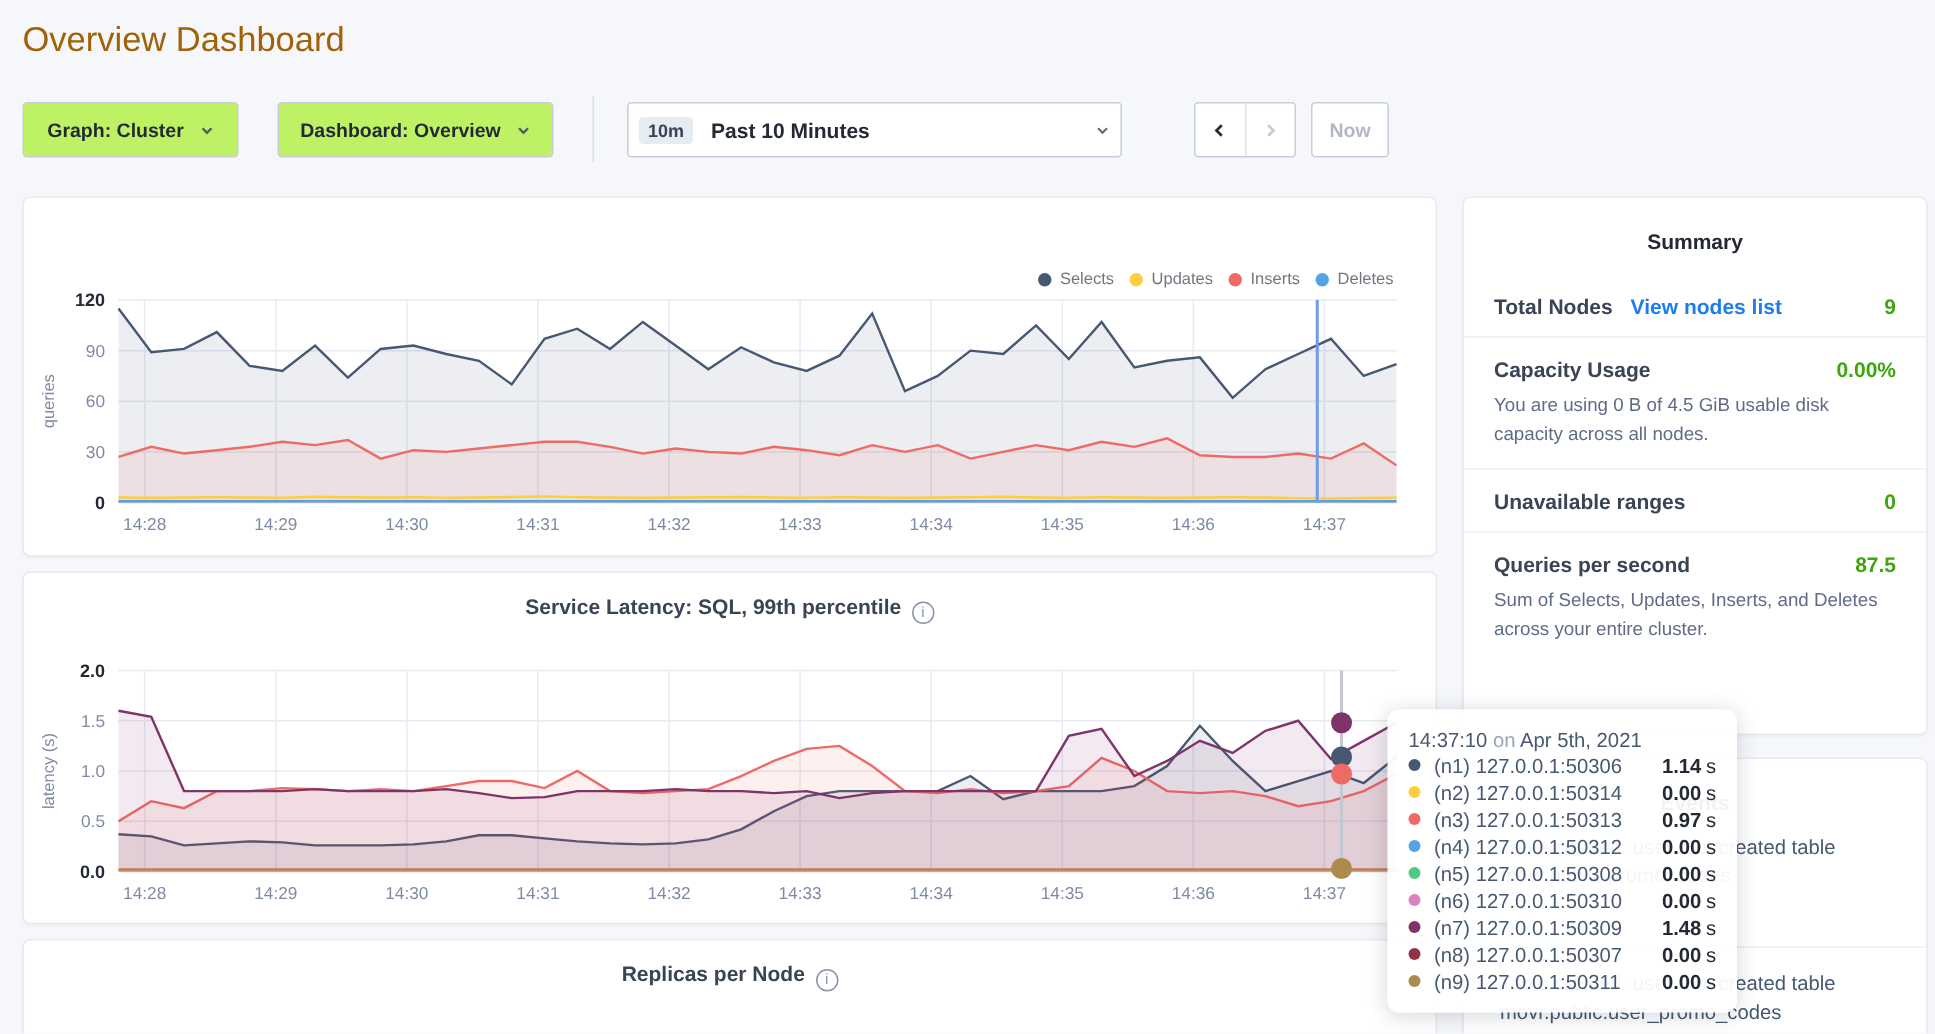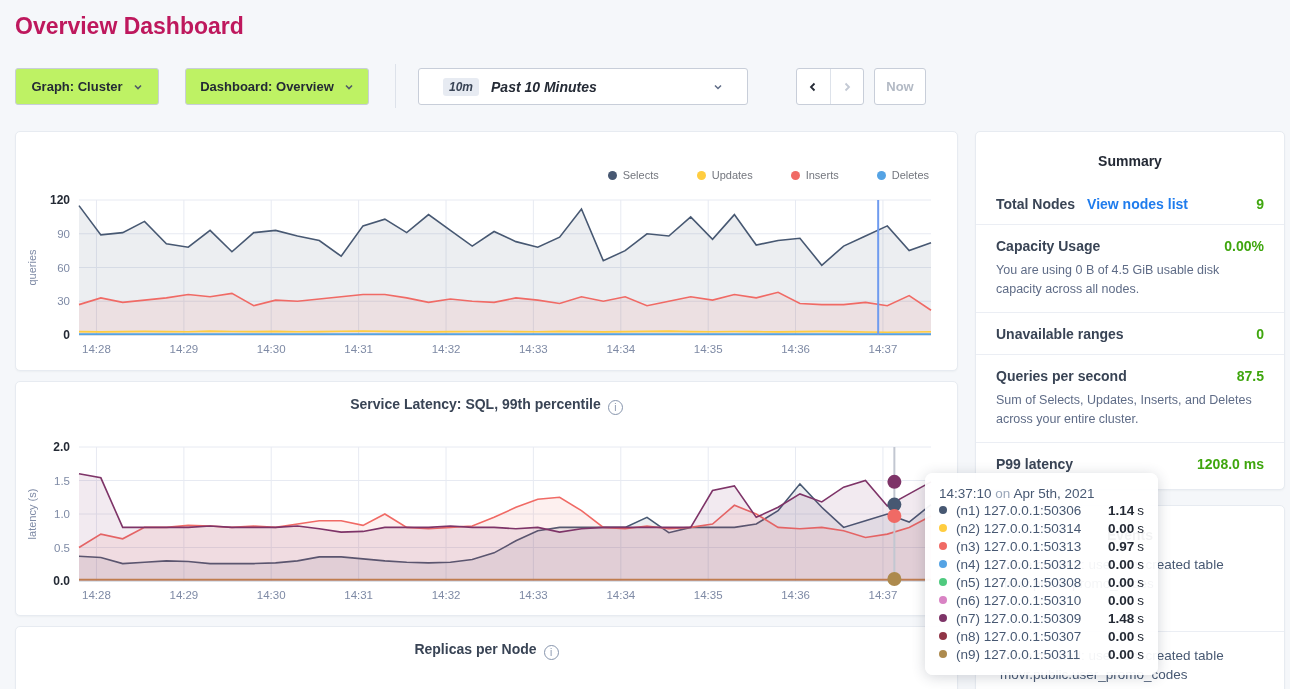--- a/index.html
+++ b/index.html
@@ -1,47 +1,47 @@
 <!DOCTYPE html>
 <html><head>
 <meta charset="utf-8">
 <style>
   * { margin:0; padding:0; box-sizing:border-box; }
   html,body { width:1290px; height:689px; overflow:hidden; }
   body { background:#f5f7fa; font-family:"Liberation Sans", sans-serif; color:#242a35; position:relative; }
 
-  .page-title { position:absolute; left:15px; top:13px; font-size:23px; font-weight:700; color:#be185d; }
+  .page-title { position:absolute; left:15px; top:13px; font-size:23px; font-weight:400; color:#a16207; }
 
   
   .tbtn { position:absolute; top:68px; height:37px; background:#bef264; border:1px solid #c8ced9; border-radius:3px;
           display:flex; align-items:center; justify-content:center; gap:10px; font-size:13px; font-weight:700; color:#242a35; cursor:pointer; }
   .chev { width:10px; height:10px; flex:0 0 auto; }
   .vdiv { position:absolute; left:395px; top:64px; width:1px; height:44px; background:#dde2ea; }
   .time-widget { position:absolute; left:418px; top:68px; width:330px; height:37px; background:#fff; border:1px solid #c8ced9;
-          border-radius:3px; display:flex; align-items:center; padding:0 24px; gap:12px; cursor:pointer;font-style:italic; }
+          border-radius:3px; display:flex; align-items:center; padding:0 7px; gap:12px; cursor:pointer; }
   .time-badge { background:#e7ebf2; border-radius:3px; padding:2px 6px; font-size:12px; font-weight:700; color:#394455; }
   .time-label { font-size:14px; font-weight:700; color:#242a35; flex:1; }
   .nav-group { position:absolute; left:796px; top:68px; width:68px; height:37px; background:#fff; border:1px solid #c8ced9; border-radius:3px; display:flex; }
   .nav-group .nbtn { flex:1; display:flex; align-items:center; justify-content:center; cursor:pointer; }
   .nav-group .nbtn + .nbtn { border-left:1px solid #dde2ea; }
   .now-btn { position:absolute; left:874px; top:68px; width:52px; height:37px; background:#fff; border:1px solid #c8ced9; border-radius:3px;
           font-size:13px; font-weight:700; color:#b2b9c4; display:flex; align-items:center; justify-content:center; cursor:default; }
 
   
   .card { position:absolute; background:#fff; border:1px solid #e7ebf1; border-radius:5px; box-shadow:0 1px 2px rgba(32,42,62,.04); }
   #card-sql  { left:15px; top:131px; width:943px; height:240px; }
   #card-lat  { left:15px; top:381px; width:943px; height:235px; }
   #card-rep  { left:15px; top:626px; width:943px; height:90px; }
   #card-sum  { left:975px; top:131px; width:310px; height:359px; }
   #card-evt  { left:975px; top:505px; width:310px; height:230px; }
 
   .chart-title { position:absolute; top:14px; left:0; width:100%; text-align:center; font-size:14px; font-weight:700; color:#394455; }
   .info-icon { display:inline-block; width:15px; height:15px; border:1px solid #8795ad; border-radius:50%; color:#8795ad;
           font-size:10px; line-height:13px; text-align:center; font-style:normal; font-weight:400; vertical-align:-2px; margin-left:7px; cursor:pointer; }
-  .legend { position:absolute; top:37px; right:28px; display:flex; gap:38px; }
+  .legend { position:absolute; top:48px; right:28px; display:flex; gap:10px; }
   .legend .litem { display:flex; align-items:center; gap:6px; font-size:11px; color:#73767e; cursor:pointer; }
   .ldot { width:9px; height:9px; border-radius:50%; }
   svg.plot { position:absolute; left:0; }
   #chart-sql { top:60px; }
   #chart-lat { top:50px; }
   svg .tick { font-size:11.5px; fill:#7e8aa5; font-family:"Liberation Sans", sans-serif; }
   svg .tickbold { font-weight:700; fill:#242a35; font-size:12px; }
   svg .axis-title { font-size:11px; fill:#7e8aa5; }
 
   
@@ -254,26 +254,20 @@
           <span class="sval">0</span>
         </div>
       </div>
       <div class="srow">
         <div class="topline">
           <span class="slabel">Queries per second</span>
           <span class="sval">87.5</span>
         </div>
         <div class="sdesc">Sum of Selects, Updates, Inserts, and Deletes across your entire cluster.</div>
       </div>
-      <div class="srow">
-        <div class="topline">
-          <span class="slabel">P99 latency</span>
-          <span class="sval">1208.0 ms</span>
-        </div>
-      </div>
     </div>
 </div>
 
 <div class="card" id="card-evt">
   <div class="panel-title">Events</div>
   <div id="events-list">
       <div class="event">
         <div>Table created: user root created table</div>
         <div>movr.public.promo_codes</div>
         <div class="spacer"></div>

